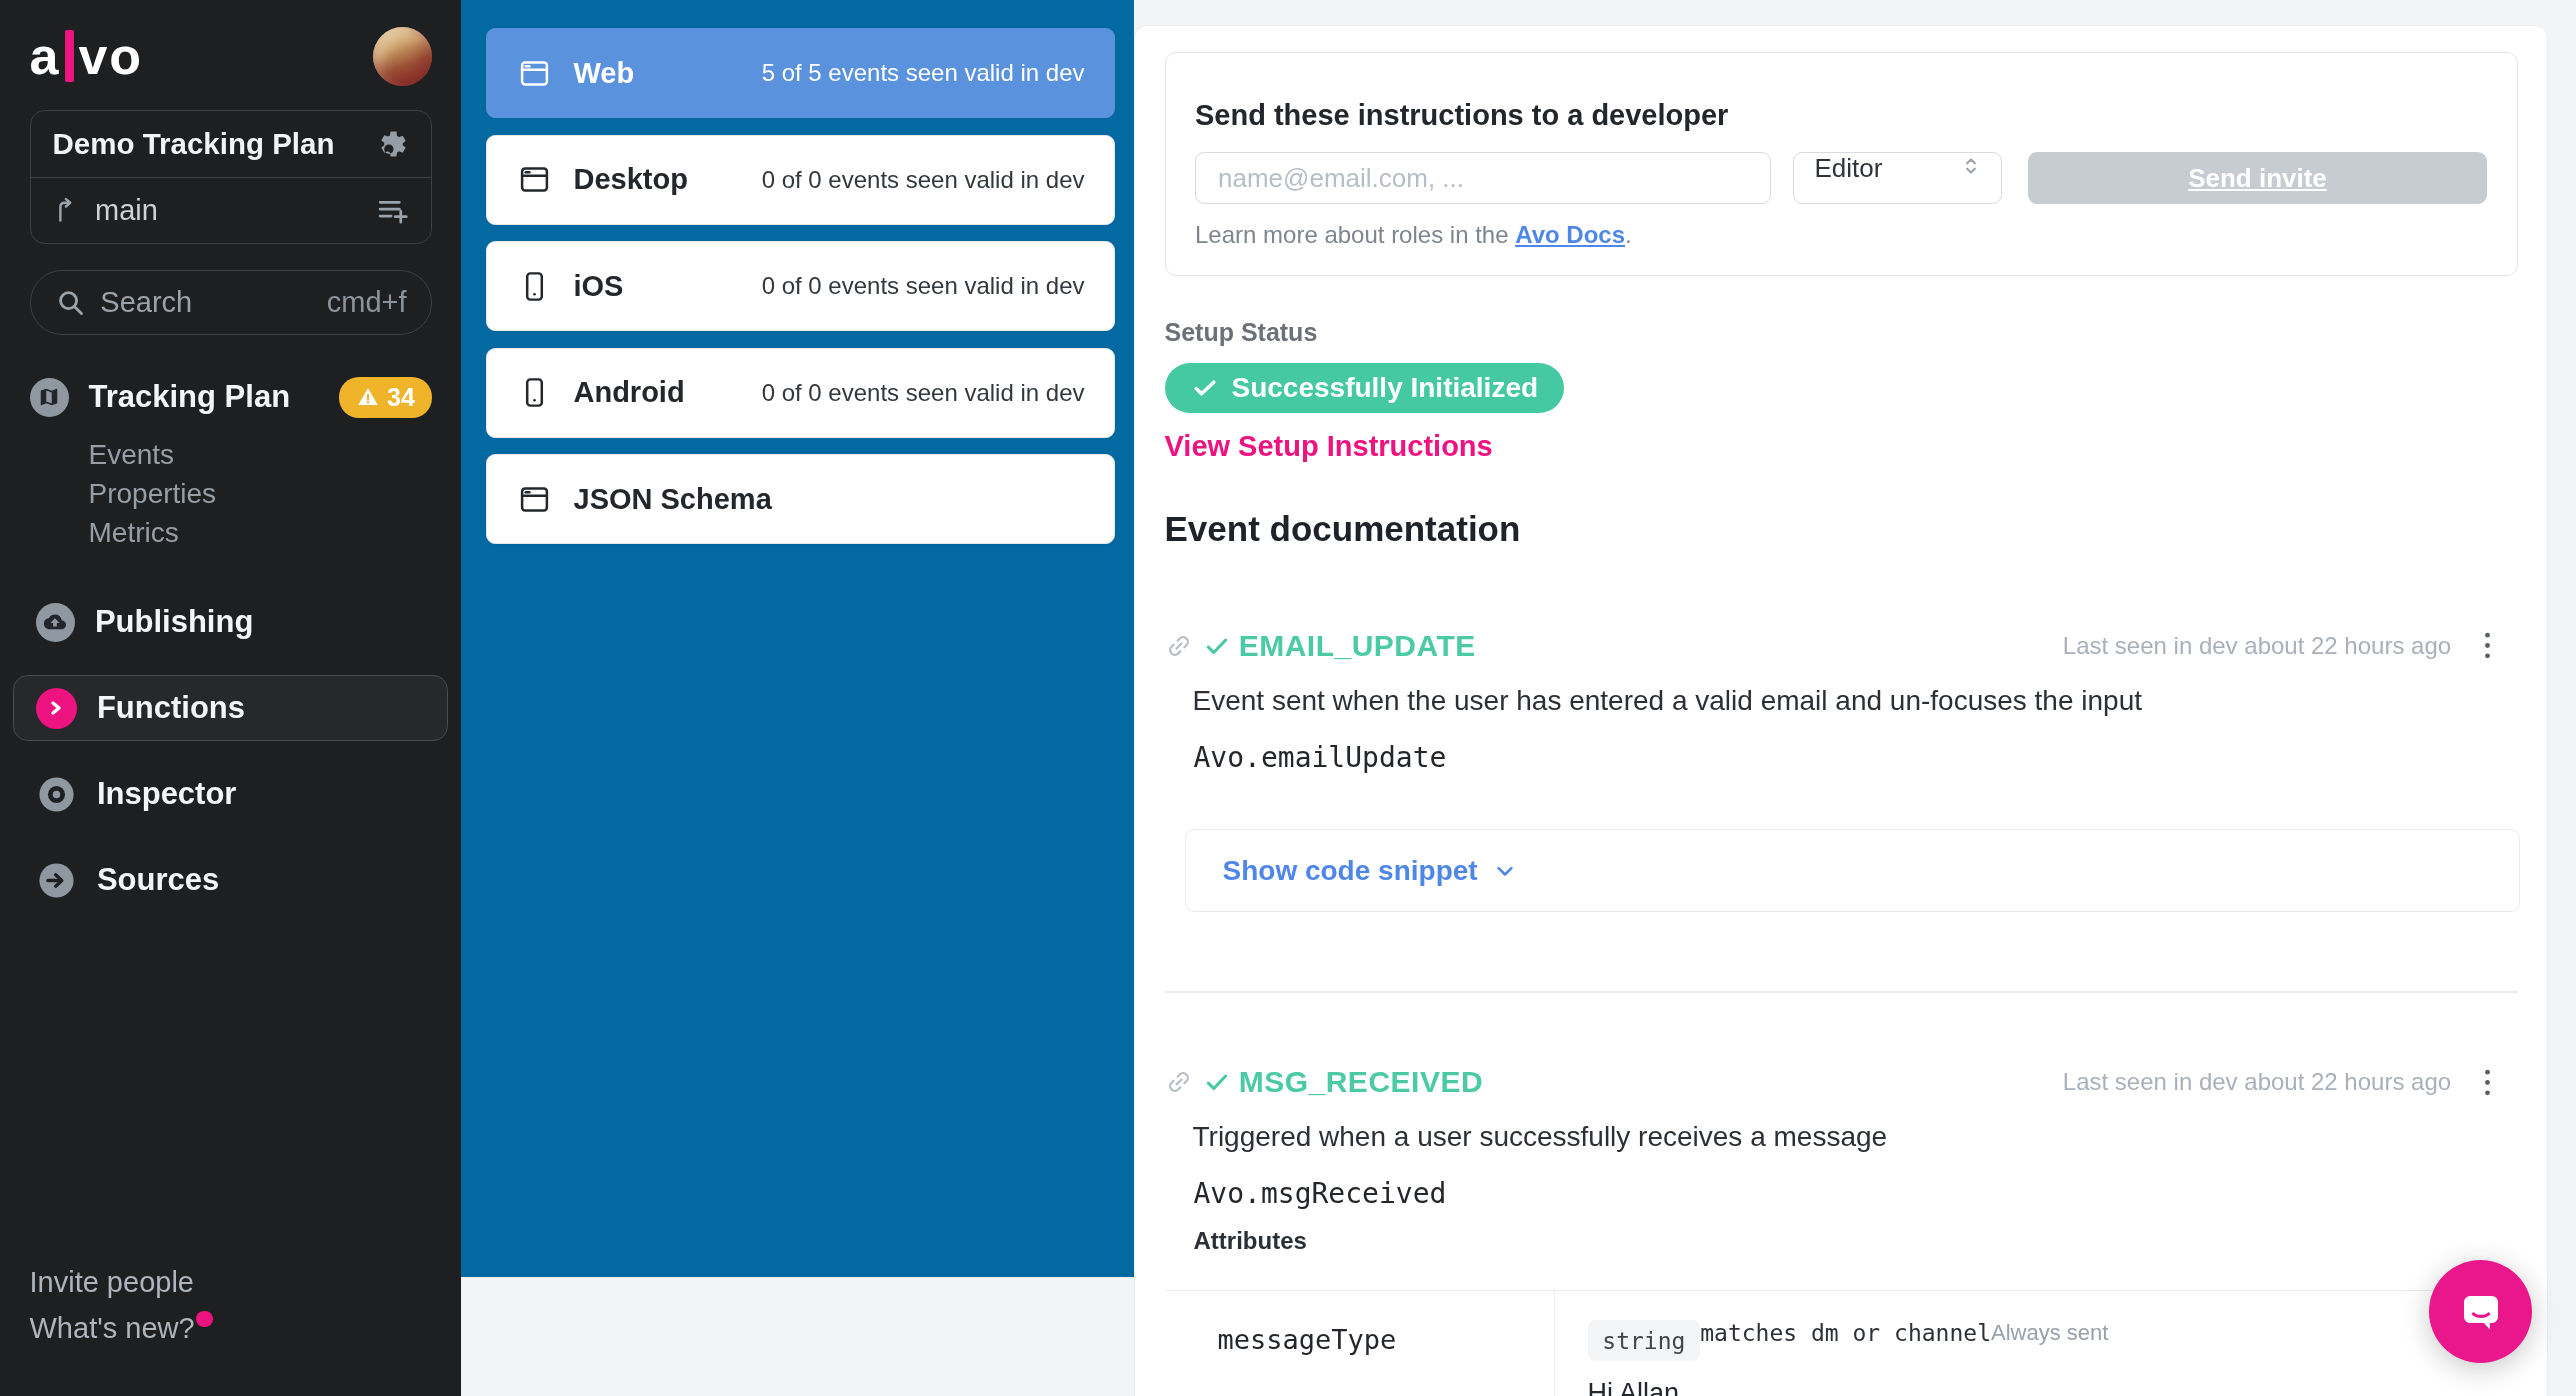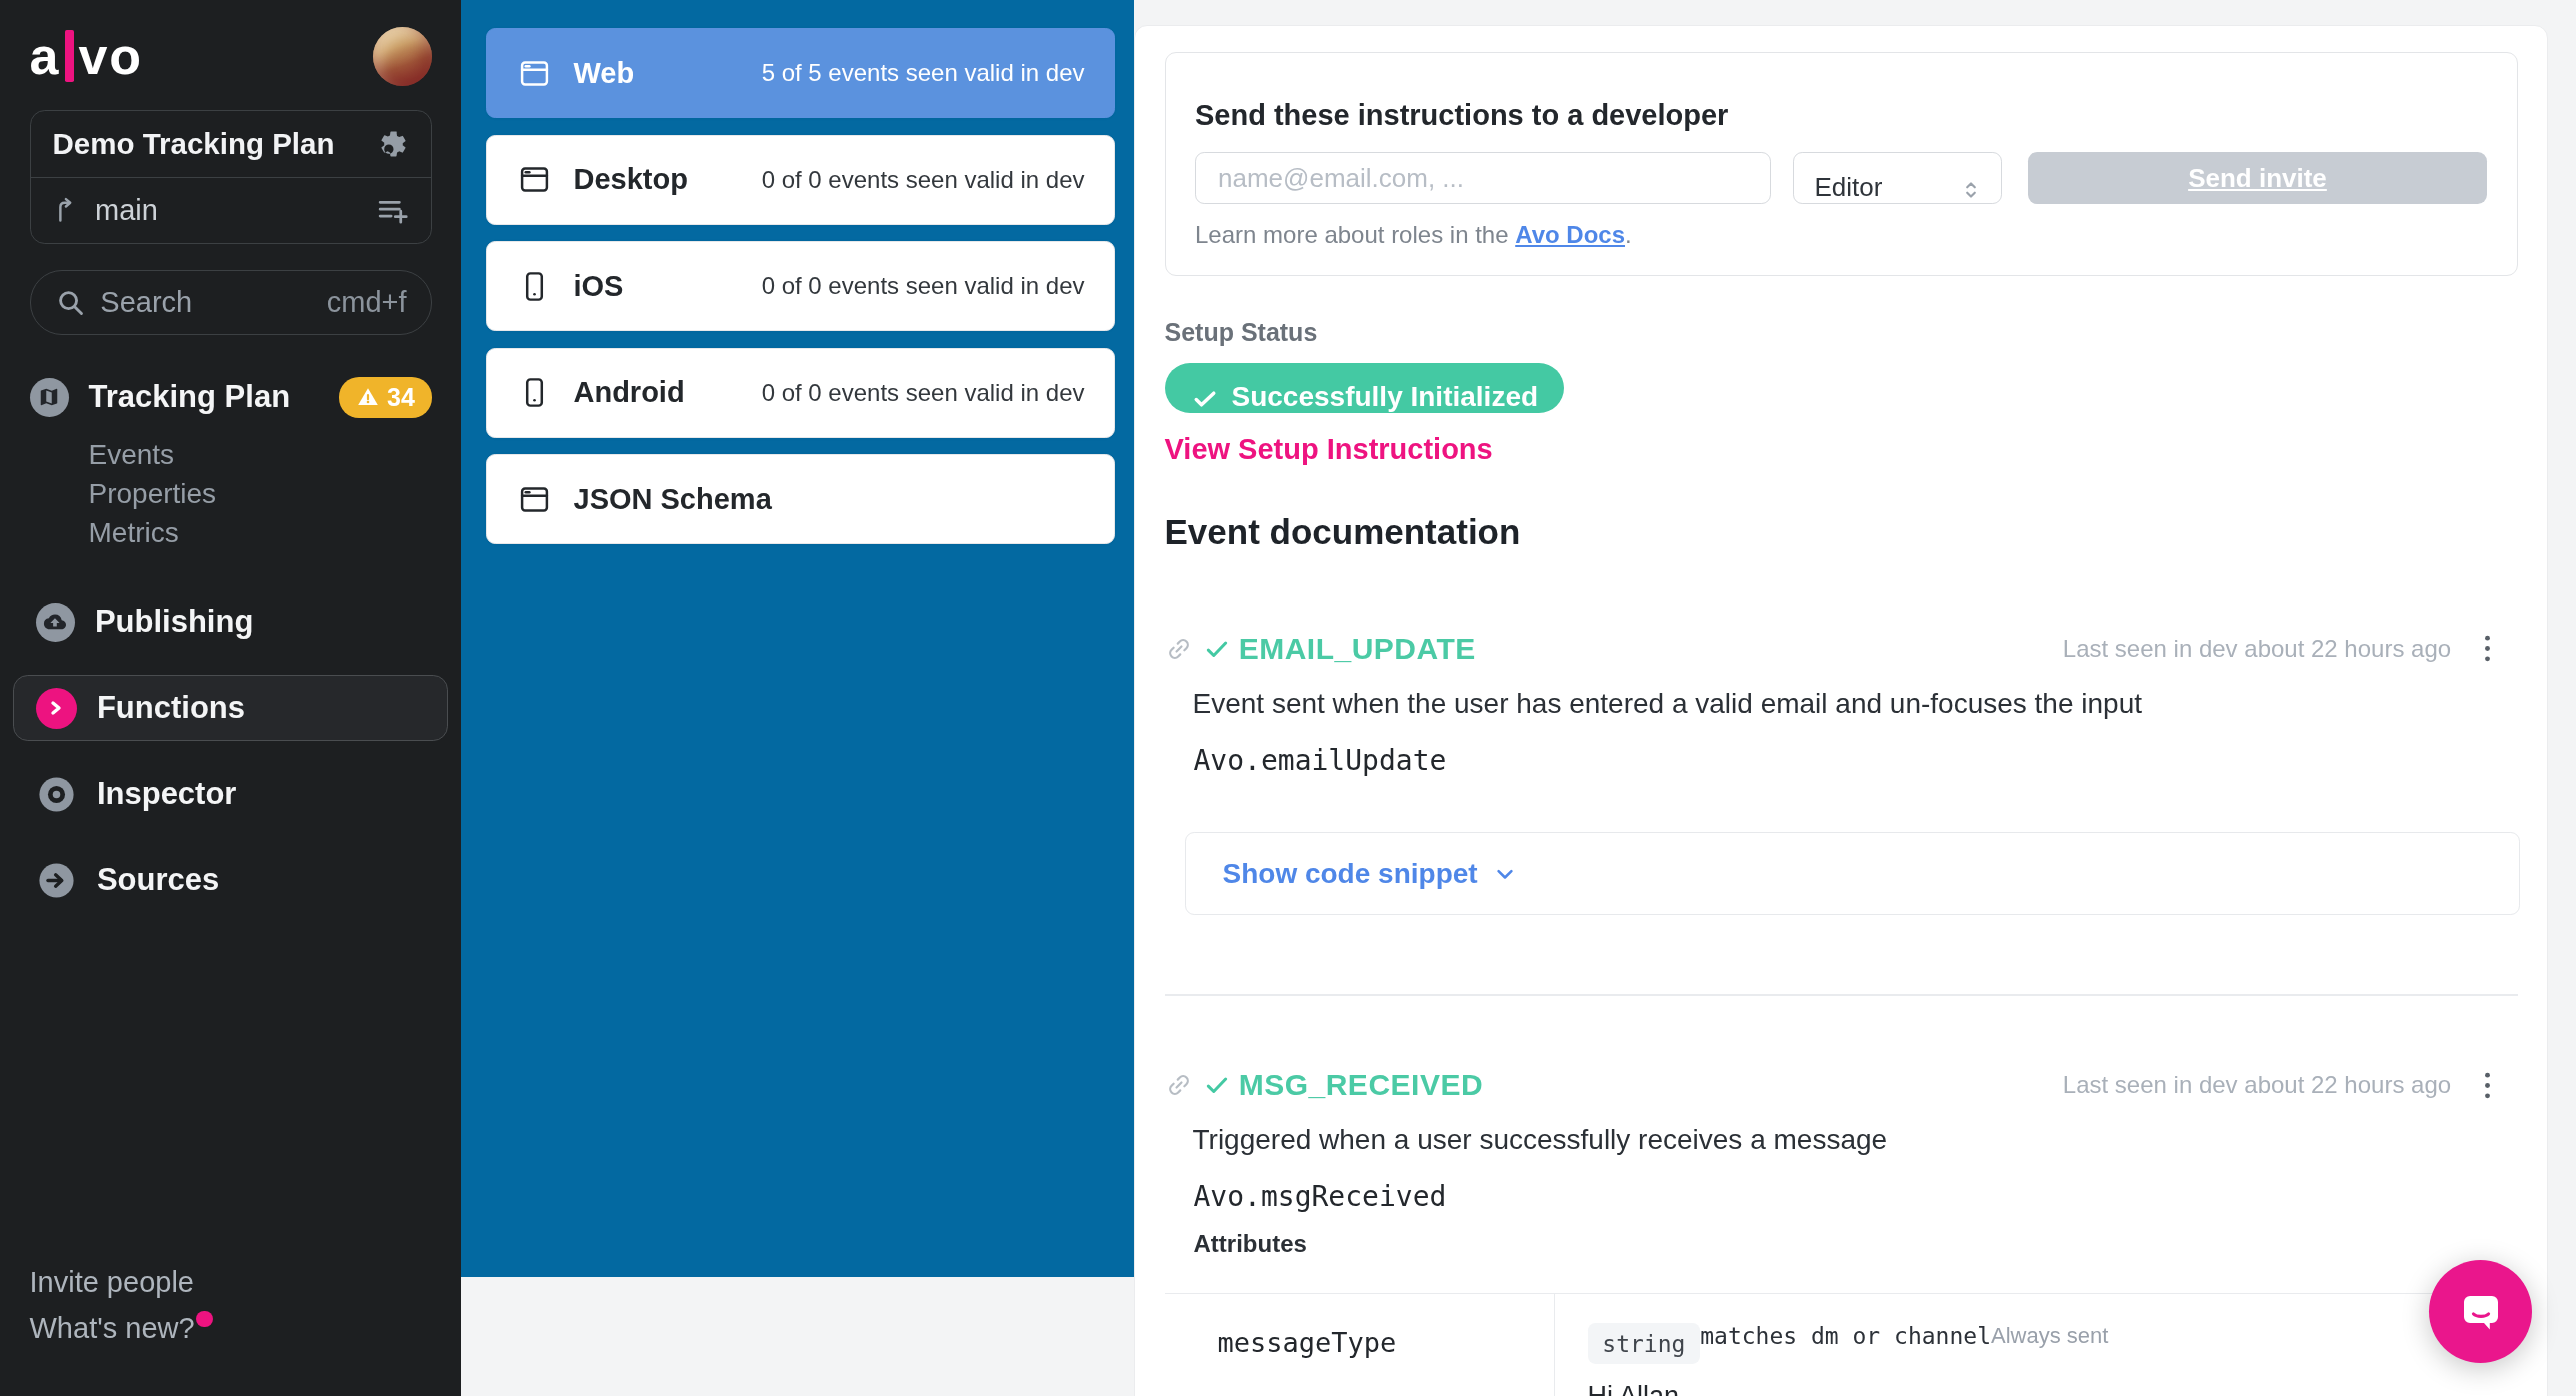--- a/index.html
+++ b/index.html
@@ -86,35 +86,35 @@
   .invite-card { border: 1.8px solid #e3e5e8; border-radius: 11px; padding: 26px 29.5px; }
   .invite-title { font-size: 29px; font-weight: bold; color: #23272c; margin-top: 20px; }
   .invite-row { display: flex; align-items: center; margin-top: 20px; }
   .email-input {
     width: 581px; height: 52px; border: 1.8px solid #d7dade; border-radius: 9.2px;
     padding: 0 22px; font-size: 26px; font-family: "Liberation Sans", sans-serif; color: #23272c; outline: none;
   }
   .email-input::placeholder { color: #b7bdc5; }
   .role-select {
     width: 210px; height: 52px; border: 1.8px solid #d7dade; border-radius: 9.2px; margin-left: 22px;
-    display: flex; align-items: flex-end; justify-content: space-between; padding: 0 16.6px 0 20px;
+    display: flex; align-items: flex-start; justify-content: space-between; padding: 0 16.6px 0 20px;
     font-size: 26px; color: #2f343a; cursor: pointer;
   }
   .send-btn {
     width: 463px; height: 52px; margin-left: 26px; border: none; border-radius: 9.2px;
     background: #c7ccd3; color: #fff; font-size: 26px; font-weight: bold;
     font-family: "Liberation Sans", sans-serif; cursor: default; text-decoration: underline;
   }
   .invite-note { margin-top: 16.6px; font-size: 24px; color: #7e858e; }
   .invite-note a { color: #4f87e8; font-weight: bold; text-decoration: underline; cursor: pointer; }
 
   .setup-section { margin-top: 42px; }
   .setup-label { font-size: 25px; font-weight: bold; color: #6a7179; }
   .status-pill {
-    margin-top: 16.6px; display: inline-flex; align-items: flex-end; gap: 13px;
+    margin-top: 16.6px; display: inline-flex; align-items: center; gap: 13px;
     height: 50px; border-radius: 25px; background: #44c9a3; padding: 0 26px;
     color: #fff; font-size: 28px; font-weight: bold;
   }
   .setup-link { margin-top: 16.6px; font-size: 29px; font-weight: bold; color: #ee1380; cursor: pointer; }
 
   .doc-heading { margin-top: 46px; font-size: 35px; font-weight: bold; color: #1e2329; }
 
   .event-block { margin-top: 78px; }
   .event-block.second { margin-top: 70px; }
   .event-title-row { display: flex; align-items: center; }

